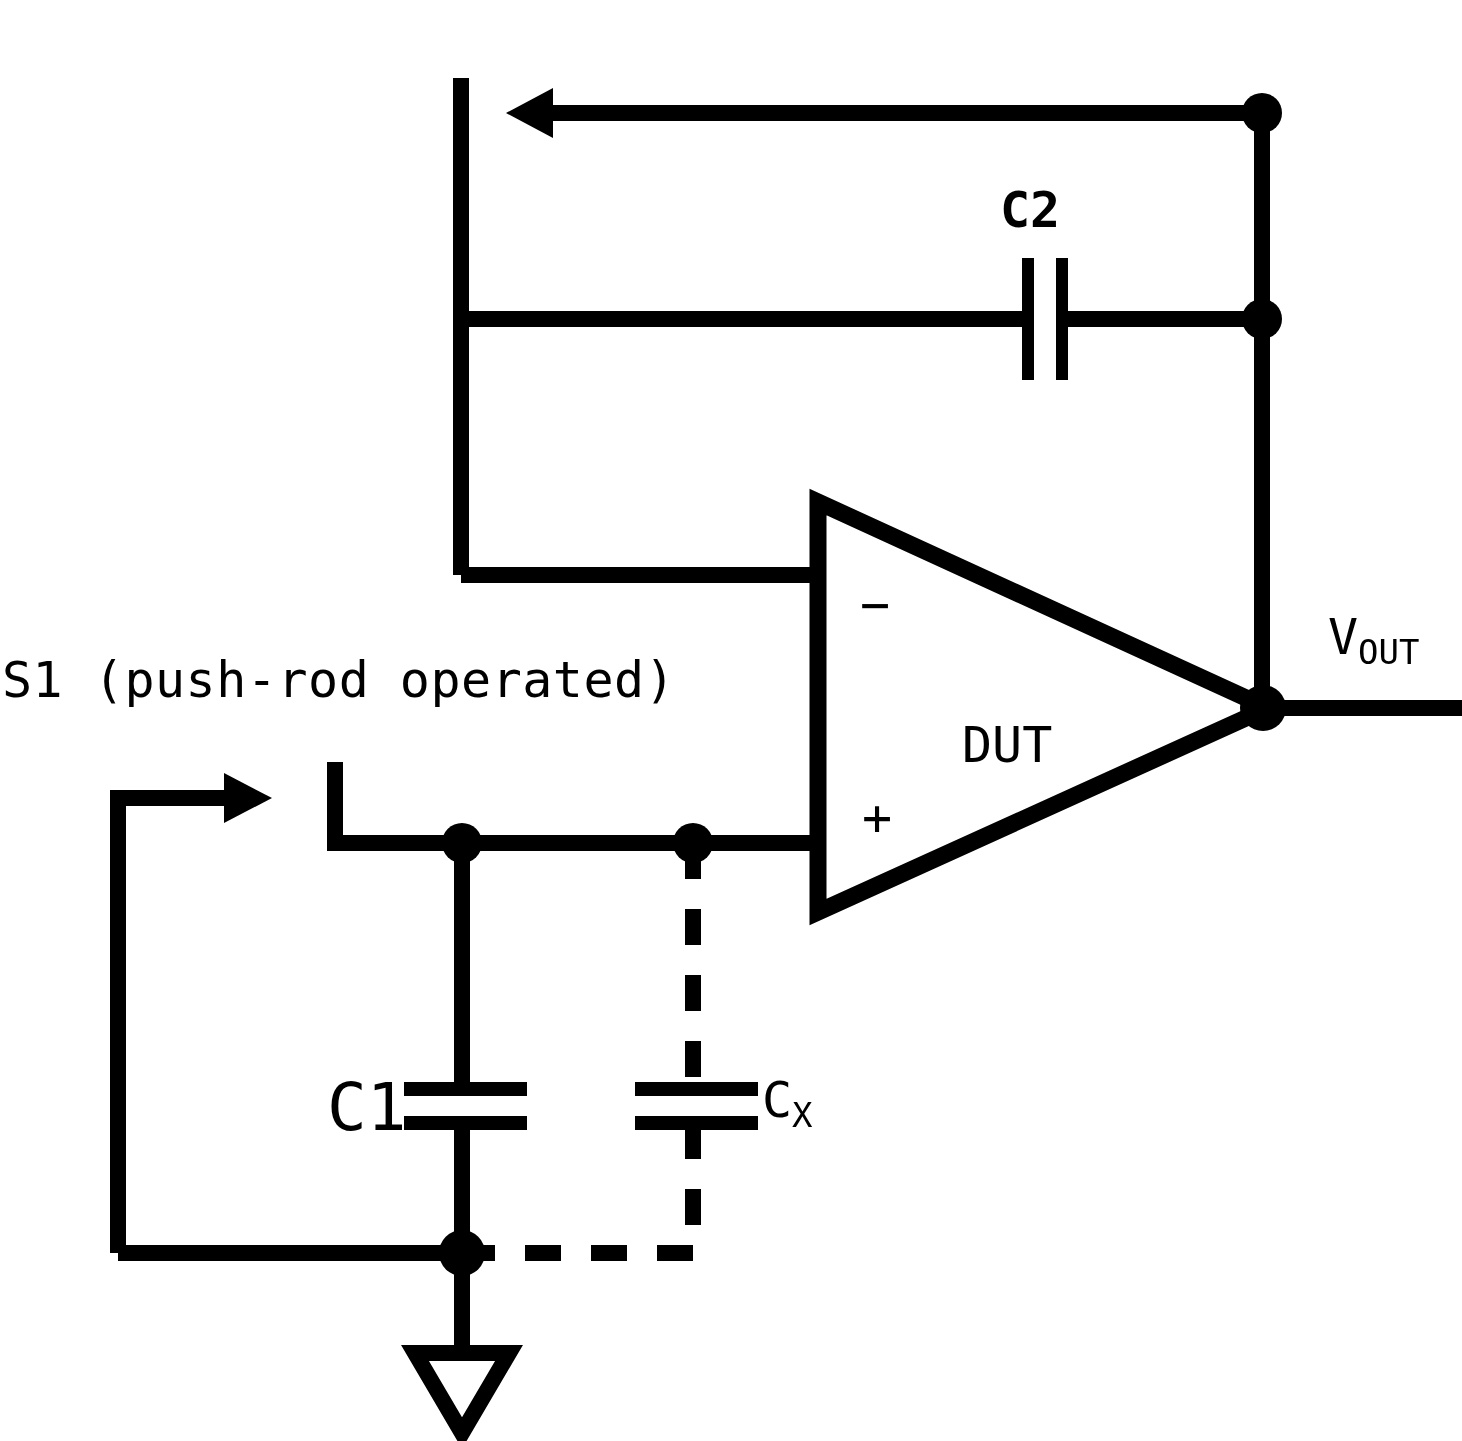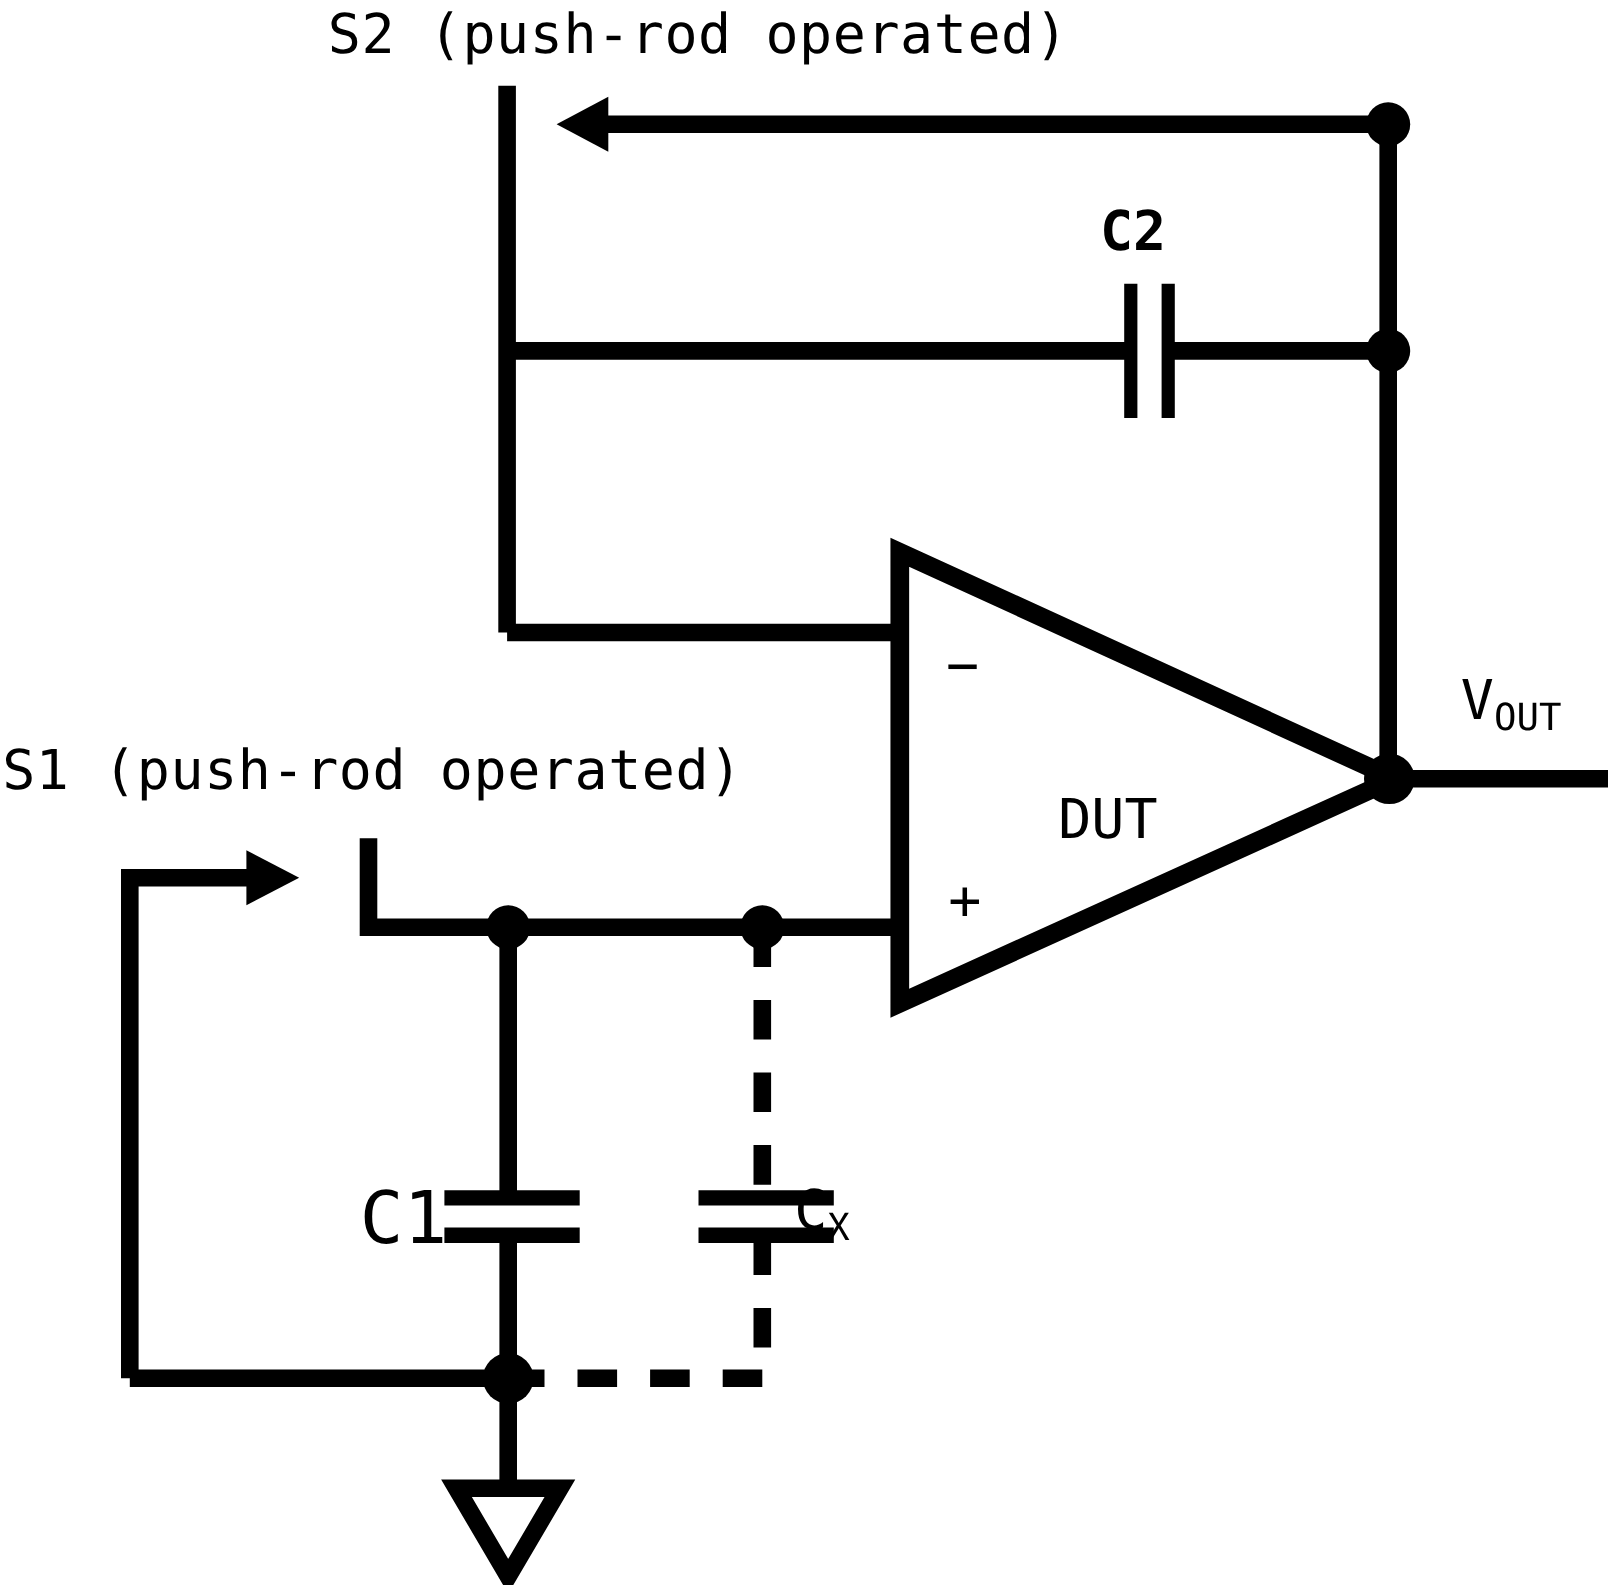--- a/index.html
+++ b/index.html
@@ -26,27 +26,27 @@
     display: block;
   }
   .lbl {
     position: absolute;
     color: #000000;
     white-space: pre;
     line-height: 1;
     font-family: "DejaVu Sans Mono", "Liberation Mono", monospace;
   }
   .lbl-s2   { left: 298px; top: 6px;    font-size: 50px; letter-spacing: 0.5px; }
-  .lbl-s1   { left: 2px;   top: 655px;  font-size: 50px; letter-spacing: 0.5px; margin-top: 20px; }
+  .lbl-s1   { left: 2px;   top: 655px;  font-size: 50px; letter-spacing: 0.5px; }
   .lbl-c2   { left: 1000px; top: 185px; font-size: 50px; font-weight: bold; }
   .lbl-c1   { left: 327px; top: 1075px; font-size: 66px; }
   .lbl-dut  { left: 962px; top: 676px;  font-size: 50px; margin-top: 44px; }
   .lbl-minus{ left: 860px; top: 580px;  font-size: 50px; }
   .lbl-plus { left: 862px; top: 793px;  font-size: 50px; }
-  .lbl-cx   { left: 722px; top: 1075px; font-size: 50px; }
+  .lbl-cx   { left: 762px; top: 1075px; font-size: 50px; }
   .lbl-vout { left: 1328px; top: 612px; font-size: 50px; }
   .sub {
     font-size: 34px;
     vertical-align: baseline;
     position: relative;
     top: 10px;
   }
 </style>
 </head>
 <body>
@@ -102,21 +102,20 @@
     <line x1="693" y1="1123" x2="693" y2="1253" stroke="#000" stroke-width="16" stroke-dasharray="36 30"></line>
     <line x1="693" y1="1253" x2="470" y2="1253" stroke="#000" stroke-width="16" stroke-dasharray="36 30"></line>
 
     <line x1="118" y1="1253" x2="462" y2="1253" stroke="#000" stroke-width="16"></line>
     <circle cx="462" cy="1253" r="23" fill="#000"></circle>
     <line x1="462" y1="1253" x2="462" y2="1353" stroke="#000" stroke-width="16"></line>
     <polygon points="415,1353 509,1353 462,1433" fill="#ffffff" stroke="#000" stroke-width="16" stroke-linejoin="miter"></polygon>
 
   </svg>
 
-  <div class="lbl lbl-s2">S2 (push-rod operated)</div>
 
   <div class="lbl lbl-s1">S1 (push-rod operated)</div>
 
   <div class="lbl lbl-c2">C2</div>
 
   <div class="lbl lbl-c1">C1</div>
 
   <div class="lbl lbl-cx"><span>C</span><span class="sub">X</span></div>
 
   <div class="lbl lbl-dut">DUT</div>

